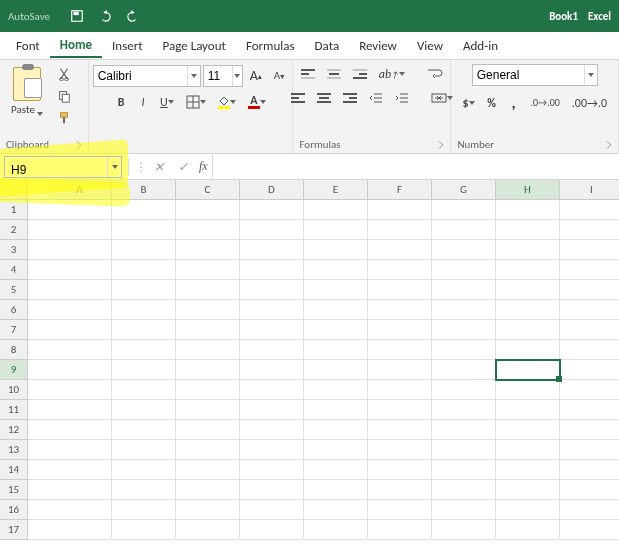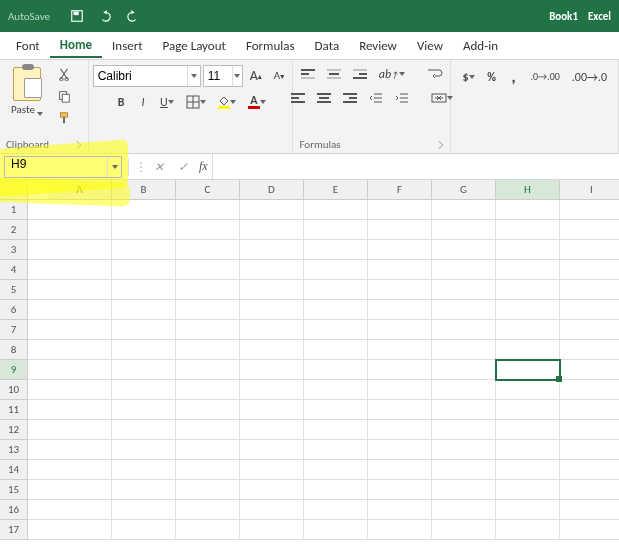--- a/index.html
+++ b/index.html
@@ -152,21 +152,21 @@
     display:flex;
     height: 26px;
     border-bottom: 1px solid #d4d4d4;
     align-items:center;
     background:#fff;
     position: relative;
   }
   .name-box {
     width: 118px; height: 22px;
     border: 1px solid #bbb;
-    display:flex; align-items:flex-start;
+    display:flex; align-items:flex-end;
     margin-left: 4px;
     position: relative;
     z-index: 3;
   }
   .name-box input { border:none; outline:none; width:100%; padding:0 6px; font-size:12px; background:transparent;}
   .name-box .dd { width:16px; border-left:1px solid #ddd; display:flex; justify-content:center; align-items:center; height:100%;}
   .highlight {
     position: absolute;
     left: -2px; top: -10px;
     width: 130px; height: 48px;
@@ -452,36 +452,48 @@
     </div>
     <div class="group-label">
         <span>Formulas</span>
         <span class="dlg-launcher"></span>
       </div>
   </div>
 
   <div class="group" style="flex:1;">
     <div class="group-body stack" style="gap:4px;">
       <div class="row">
+        <span class="combo" style="width:126px">
+            <input value="General" style="">
+            <span class="dd">
+              <span class="dd-car"></span>
+            </span>
+          </span>
+      </div>
+      <div class="row">
         <div class="btn split">
             <span style="font-weight:bold">$</span>
             <span class="dd-car"></span>
           </div>
         <div class="btn" style="font-weight:bold">%</div>
         <div class="btn">
             <span style="font-weight:bold;font-size:16px">,</span>
           </div>
         <div class="btn">
             <span style="font-size:10px">.0→.00</span>
           </div>
         <div class="btn">
             <span style="font-size:12px">.00→.0</span>
           </div>
       </div>
     </div>
+    <div class="group-label">
+        <span>Number</span>
+        <span class="dlg-launcher"></span>
+      </div>
   </div>
 </div>
 
 <div class="namebox-row">
   <div class="highlight"></div>
   <div class="name-box">
     <input value="H9" style="">
     <span class="dd">
         <span class="dd-car"></span>
       </span>

